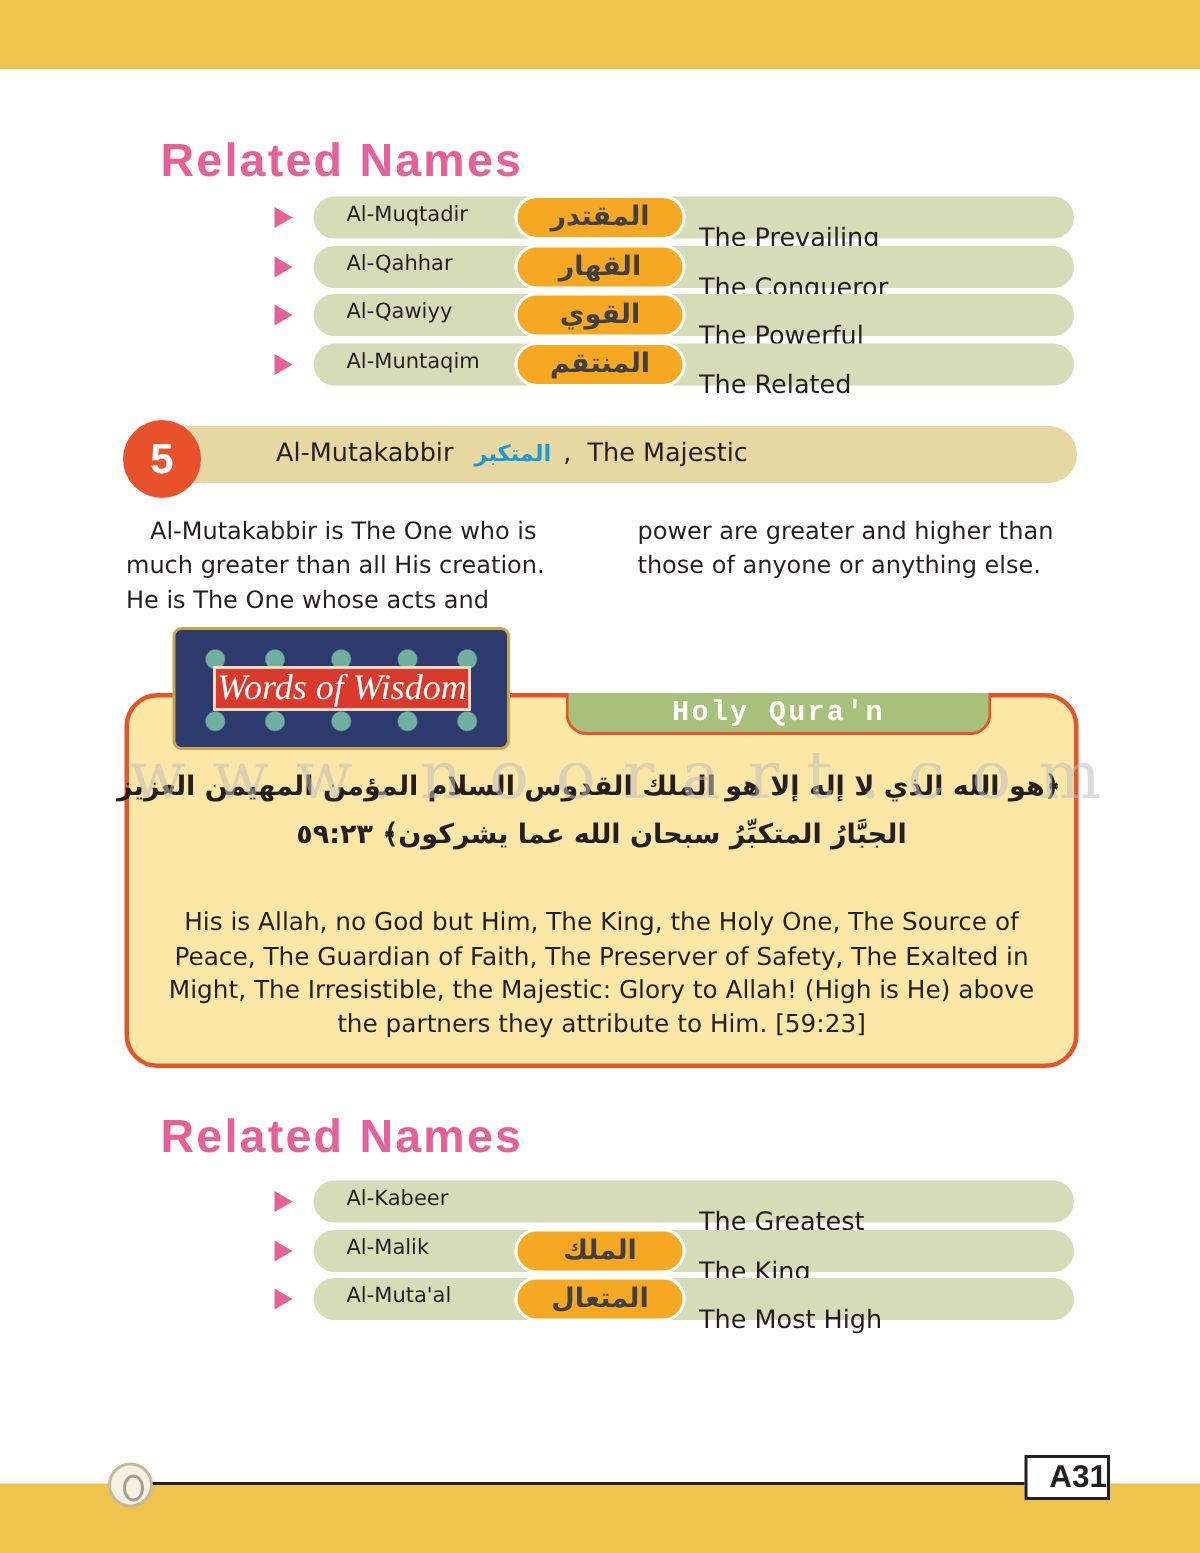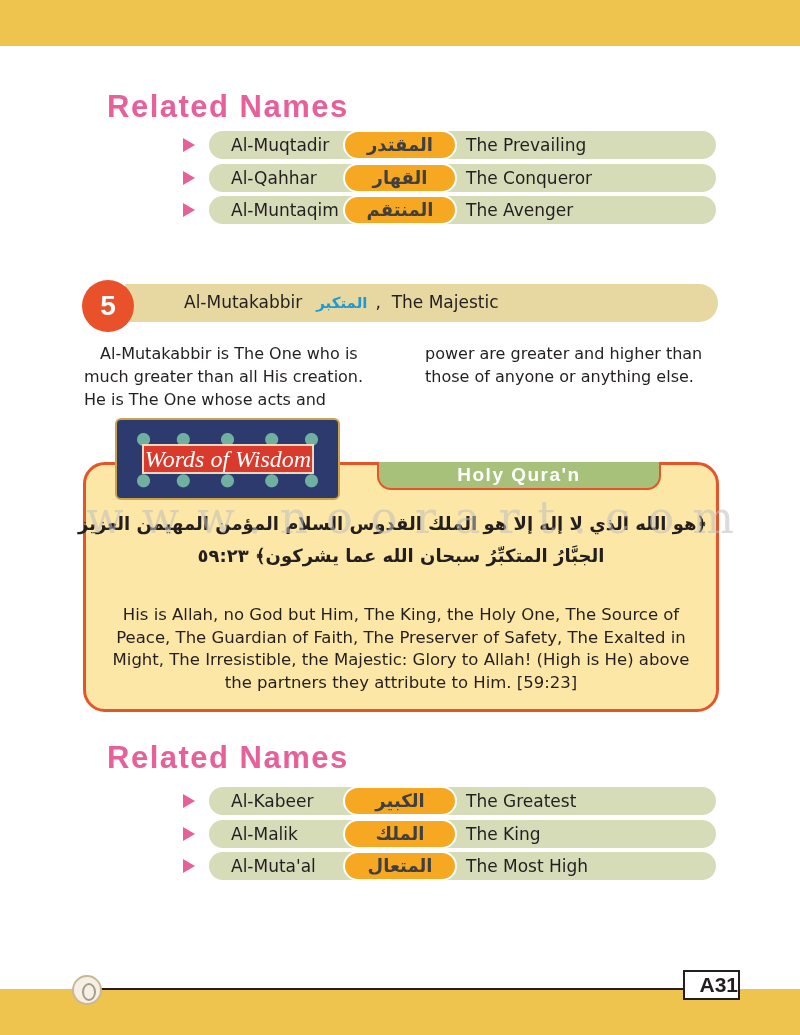--- a/index.html
+++ b/index.html
@@ -24,30 +24,30 @@
     .bullet {
       position: absolute; left: 0; top: 7px; width: 0; height: 0;
       border-top: 7px solid transparent; border-bottom: 7px solid transparent;
       border-left: 12px solid #e8609a;
     }
     .row-pill {
       position: absolute; left: 26px; top: 0; width: 507px; height: 28px;
       border-radius: 14px; background: #d6dcb8;
     }
     .row-translit {
-      position: absolute; left: 48px; top: 4px; font-size: 17px; color: #231f20;
+      position: absolute; left: 48px; top: 4px; font-size: 14px; color: #231f20;
     }
     .row-arabic {
       position: absolute; left: 160px; top: -1px; width: 114px; height: 30px;
       border-radius: 15px; background: #f7a823; border: 2px solid #ffffff;
       color: #404040; font-weight: bold; font-size: 18px; text-align: center; line-height: 25px;
       direction: rtl;
     }
     .row-meaning {
-      position: absolute; left: 283px; top: 4px; font-size: 17px; color: #231f20;
+      position: absolute; left: 283px; top: 18px; font-size: 17px; color: #231f20;
     }
 
     .num-bar {
       position: absolute; left: 125px; top: 284px; width: 593px; height: 38px;
       background: #e7d7a1; border-radius: 0 19px 19px 0;
     }
     .num-circle {
       position: absolute; left: 82px; top: 280px; width: 52px; height: 52px;
       border-radius: 50%; background: #e8512a; color: #ffffff;
       font-family: "Liberation Sans", sans-serif; font-weight: bold; font-size: 28px;
@@ -61,21 +61,21 @@
     .col2 { left: 425px; top: 342px; width: 300px; }
 
     .wisdom-box {
       position: absolute; left: 83px; top: 462px; width: 636px; height: 250px;
       background: #fde7a6; border: 3px solid #e5552a; border-radius: 22px;
     }
     .quran-tab {
       position: absolute; left: 377px; top: 462px; width: 284px; height: 28px;
       background: #a7c17a; border: 2px solid #e5552a; border-top: none;
       border-radius: 0 0 14px 14px;
-      color: #ffffff; font-family: Liberation Sans, sans-serif; font-weight: bold;
+      color: #ffffff; font-family: Liberation Mono, monospace; font-weight: bold;
       font-size: 19px; letter-spacing: 1.5px; text-align: center; line-height: 26px;
     }
     .wisdom-banner {
       position: absolute; left: 115px; top: 418px; width: 225px; height: 82px;
       background:
         radial-gradient(circle at 12% 25%, #6fb0a0 0 6px, transparent 7px),
         radial-gradient(circle at 30% 25%, #6fb0a0 0 6px, transparent 7px),
         radial-gradient(circle at 50% 25%, #6fb0a0 0 6px, transparent 7px),
         radial-gradient(circle at 70% 25%, #6fb0a0 0 6px, transparent 7px),
         radial-gradient(circle at 88% 25%, #6fb0a0 0 6px, transparent 7px),
@@ -145,23 +145,30 @@
   <div class="name-row">
     <span class="bullet"></span>
     <div class="row-pill"></div>
     <span class="row-translit">Al-Qahhar</span>
     <span class="row-arabic">القهار</span>
     <span class="row-meaning">The Conqueror</span>
   </div>
   <div class="name-row">
     <span class="bullet"></span>
     <div class="row-pill"></div>
+    <span class="row-translit">Al-Qawiyy</span>
+    <span class="row-arabic">القوي</span>
+    <span class="row-meaning">The Powerful</span>
+  </div>
+  <div class="name-row">
+    <span class="bullet"></span>
+    <div class="row-pill"></div>
     <span class="row-translit">Al-Muntaqim</span>
     <span class="row-arabic">المنتقم</span>
-    <span class="row-meaning">The Avenger</span>
+    <span class="row-meaning">The Related</span>
   </div>
 </div>
 
 <div class="num-bar"></div>
 <div class="num-circle">5</div>
 <div class="num-title">
   <span>Al-Mutakabbir</span><span class="ar">المتكبر</span><span>,</span>&nbsp;&nbsp;<span>The Majestic</span>
 </div>
 
 <div class="para-col col1">
@@ -181,21 +188,20 @@
 <div class="watermark">www.noorart.com</div>
 
 <div class="translation">His is Allah, no God but Him, The King, the Holy One, The Source of Peace, The Guardian of Faith, The Preserver of Safety, The Exalted in Might, The Irresistible, the Majestic: Glory to Allah! (High is He) above the partners they attribute to Him. [59:23]</div>
 
 <div class="section-title t2">Related Names</div>
 <div class="name-list list2">
   <div class="name-row">
     <span class="bullet"></span>
     <div class="row-pill"></div>
     <span class="row-translit">Al-Kabeer</span>
-    <span class="row-arabic">الكبير</span>
     <span class="row-meaning">The Greatest</span>
   </div>
   <div class="name-row">
     <span class="bullet"></span>
     <div class="row-pill"></div>
     <span class="row-translit">Al-Malik</span>
     <span class="row-arabic">الملك</span>
     <span class="row-meaning">The King</span>
   </div>
   <div class="name-row">

